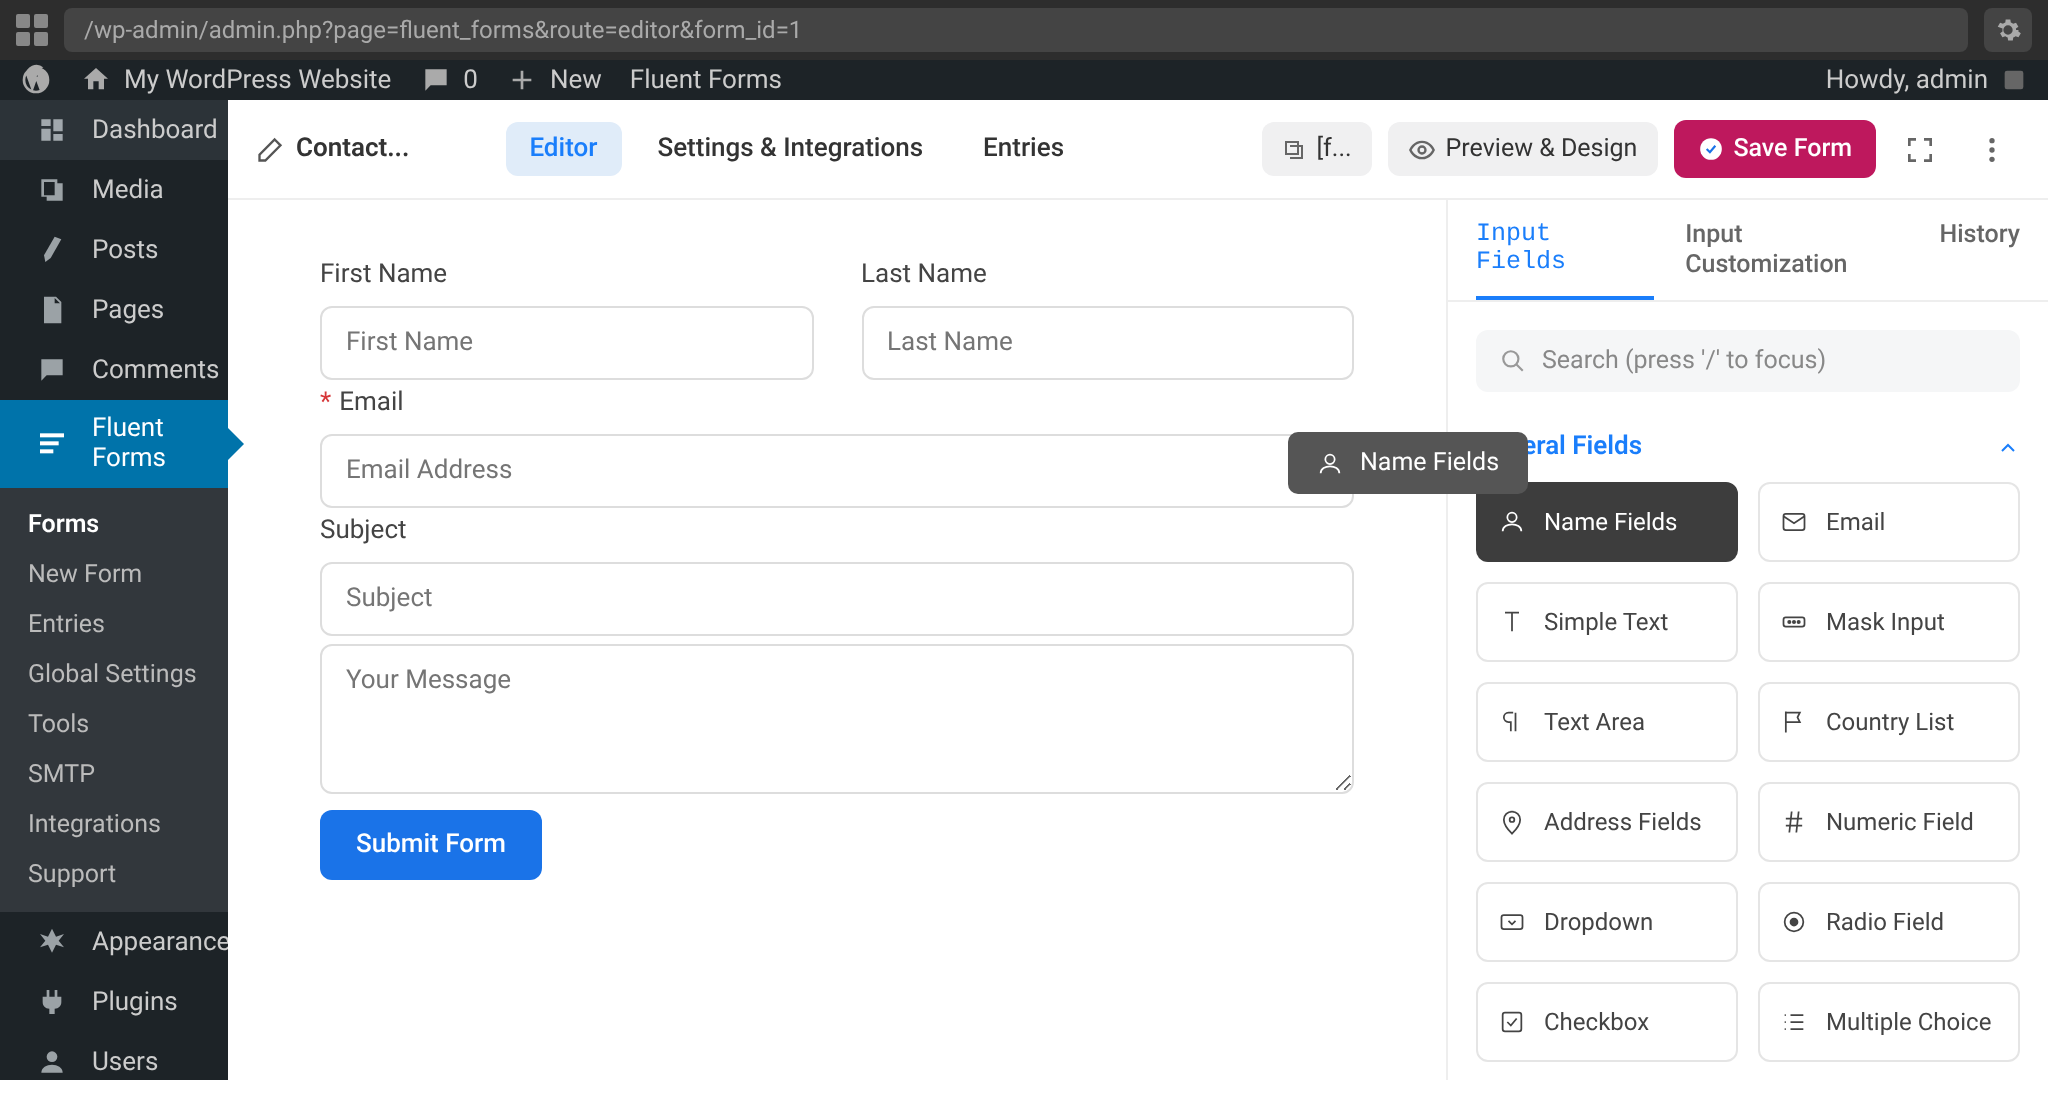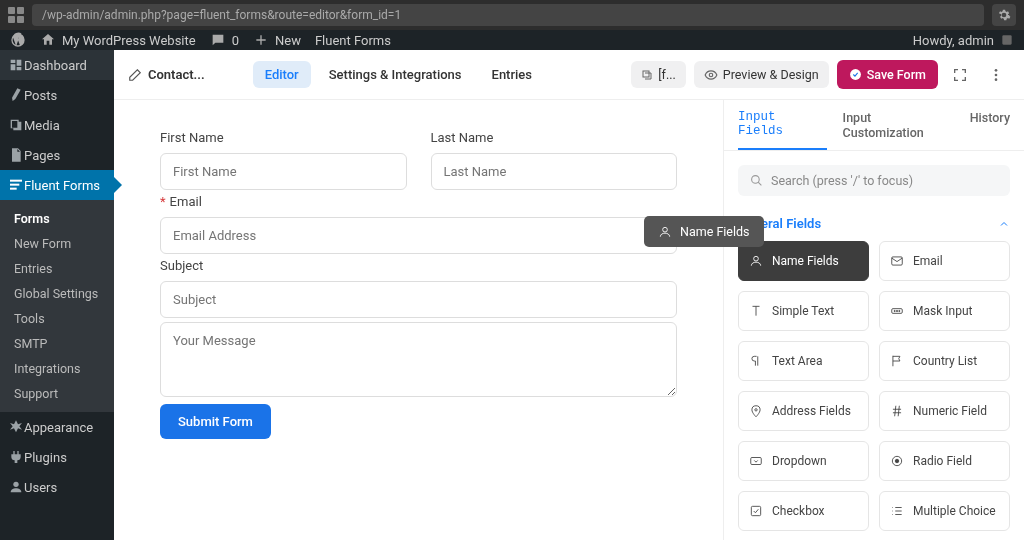--- a/index.html
+++ b/index.html
@@ -11,21 +11,21 @@
 .url-bar { flex: 1; background: #444; color: #aaa; border-radius: 4px; padding: 4px 10px; font-size: 12px; height: 22px; display: flex; align-items: center; }
 .browser-gear { width: 24px; height: 22px; background: #444; border-radius: 4px; display: flex; align-items: center; justify-content: center; color: #aaa; }
 
 .wp-toolbar { background: #1d2327; height: 20px; display: flex; align-items: center; padding: 0 10px; color: #ccc; font-size: 13px; }
 .wp-toolbar-left { display: flex; align-items: center; gap: 14px; flex: 1; }
 .wp-toolbar-item { display: flex; align-items: center; gap: 6px; cursor: pointer; }
 .wp-toolbar-item svg { width: 16px; height: 16px; fill: #aaa; }
 
 .main { display: flex; height: calc(552px - 62px); }
 .sidebar { width: 114px; background: #1d2327; color: #ccc; flex-shrink: 0; }
-.sidebar-item { display: flex; align-items: center; gap: 0; padding: 7px 8px; cursor: pointer; font-size: 13px; }
+.sidebar-item { display: flex; align-items: center; gap: 12px; padding: 7px 18px; cursor: pointer; font-size: 13px; }
 .sidebar-item.active { background: #0073aa; color: #fff; }
 .sidebar-item.current { background: #2c3338; }
 .sidebar-item svg { width: 16px; height: 16px; fill: rgba(240,246,252,0.6); flex-shrink: 0; }
 .sidebar-item.active svg { fill: #fff; }
 .sidebar-sub { background: #32373c; padding: 6px 0; }
 .sidebar-sub-item { padding: 5px 14px; font-size: 12.5px; cursor: pointer; color: #bbb; }
 .sidebar-sub-item.bold { color: #fff; font-weight: 600; }
 .sidebar-arrow { position: absolute; right: -8px; width: 0; height: 0; border-top: 8px solid transparent; border-bottom: 8px solid transparent; border-left: 8px solid #0073aa; }
 
 .content { flex: 1; display: flex; flex-direction: column; background: #fff; }
@@ -126,35 +126,41 @@
 
   <div class="sidebar">
     <div class="sidebar-item current">
       <svg viewBox="0 0 24 24">
           <path d="M4 4h7v5H4zm9 0h7v9h-7zm-9 7h7v9H4zm9 4h7v5h-7z"></path>
         </svg>
       <span>Dashboard</span>
     </div>
     <div class="sidebar-item">
       <svg viewBox="0 0 24 24">
+          <path d="M4 4h12v3h4v13H8v-3H4zm2 2v10h8V6z"></path>
+        </svg>
+      <span>Media</span>
+    </div>
+    <div class="sidebar-item">
+      <svg viewBox="0 0 24 24">
           <path d="M14 2l-8 14 1 5 4-3 8-14z"></path>
         </svg>
       <span>Posts</span>
     </div>
     <div class="sidebar-item">
       <svg viewBox="0 0 24 24">
-          <path d="M4 4h12v3h4v13H8v-3H4zm2 2v10h8V6z"></path>
-        </svg>
-      <span>Media</span>
-    </div>
-    <div class="sidebar-item">
-      <svg viewBox="0 0 24 24">
           <path d="M6 2h9l4 4v16H6zm8 1v4h4"></path>
         </svg>
       <span>Pages</span>
+    </div>
+    <div class="sidebar-item">
+      <svg viewBox="0 0 24 24">
+          <path d="M4 4h16v12H8l-4 4z"></path>
+        </svg>
+      <span>Comments</span>
     </div>
     <div class="sidebar-item active" style="position:relative">
       <svg viewBox="0 0 24 24">
           <rect x="3" y="4" width="18" height="3"></rect>
           <rect x="3" y="10" width="14" height="3"></rect>
           <rect x="3" y="16" width="10" height="3"></rect>
         </svg>
       <span>Fluent Forms</span>
       <span class="sidebar-arrow"></span>
     </div>

